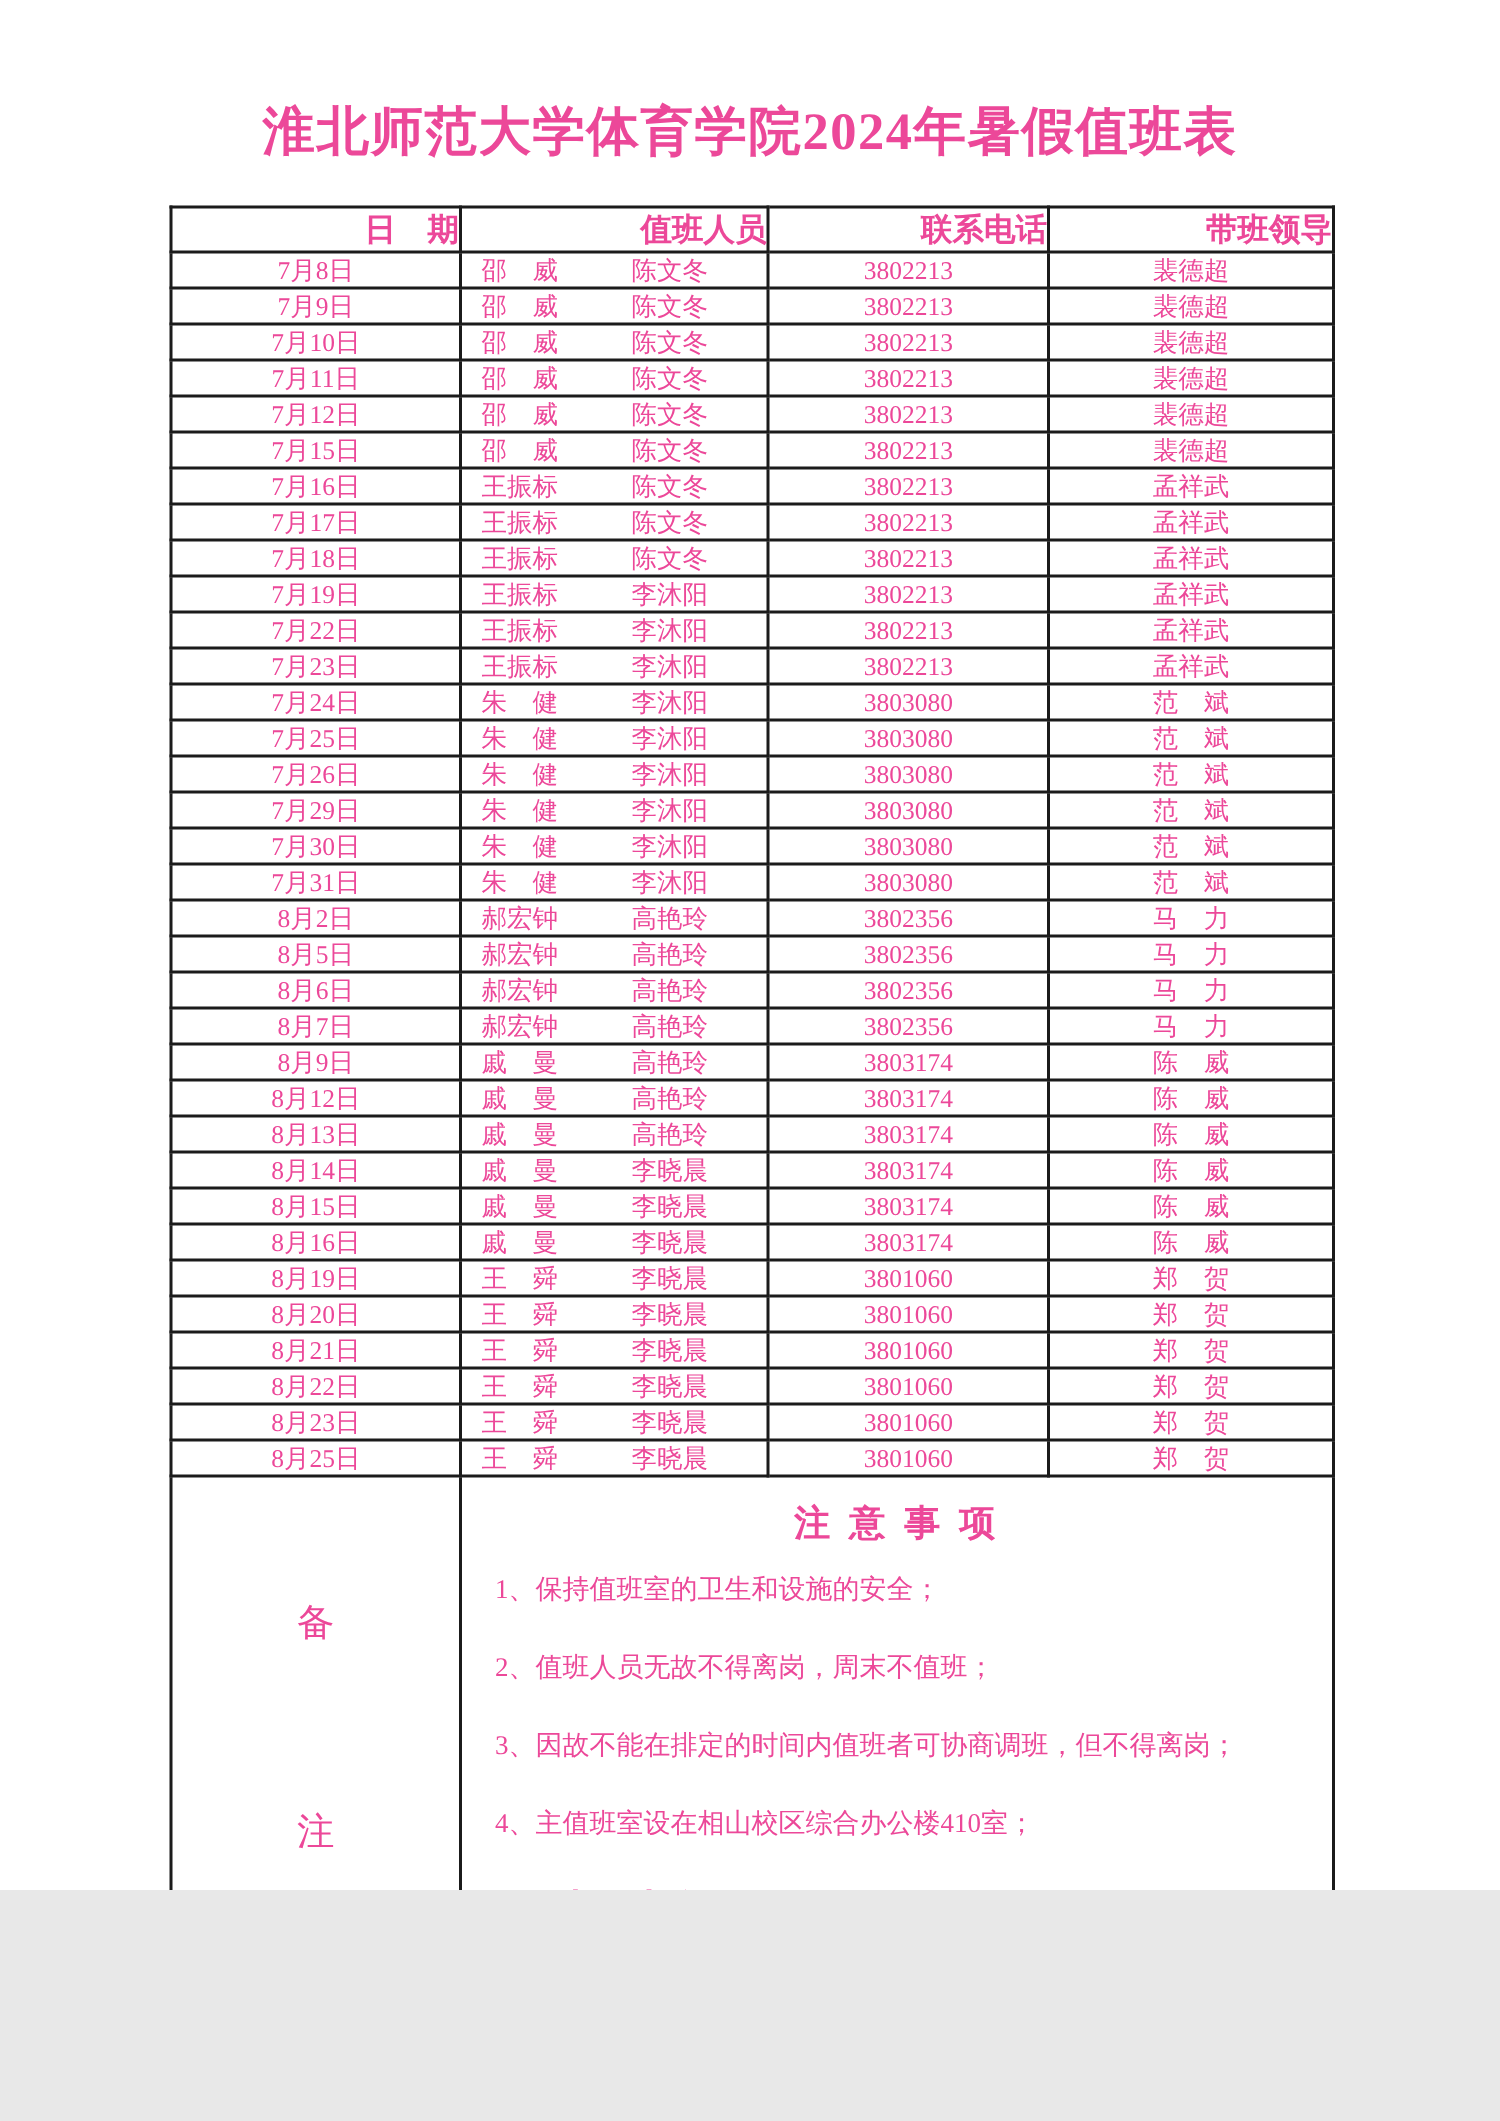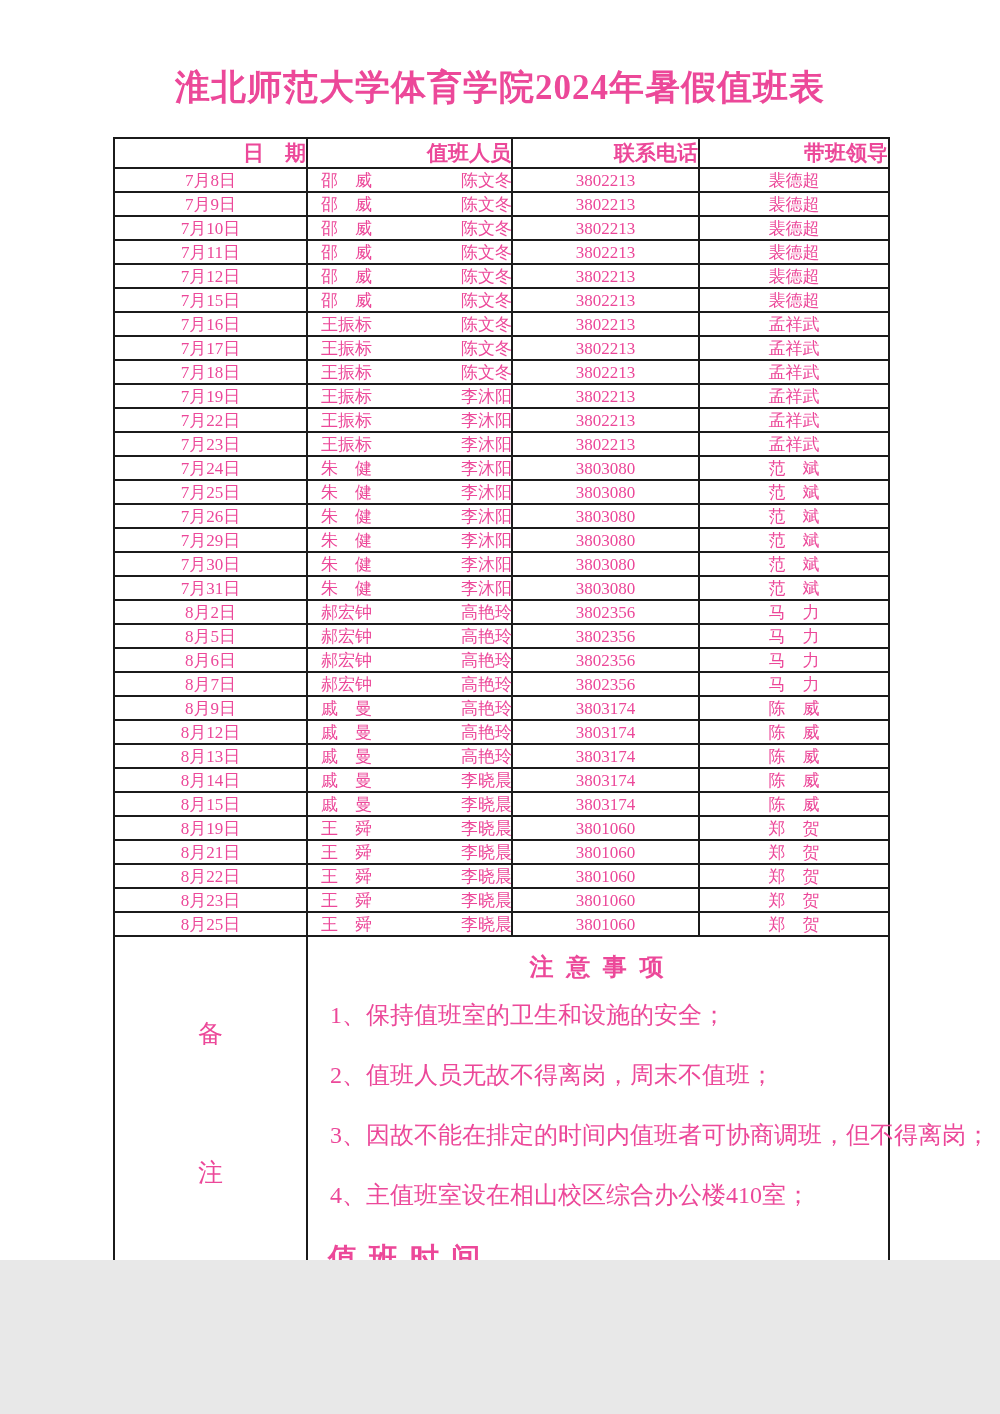--- a/index.html
+++ b/index.html
@@ -25,34 +25,34 @@
   thead th {
     height:28px; font-family:"Liberation Sans", sans-serif;
     font-weight:600; font-size:21px; text-align:right; white-space:pre;
   }
   tbody td {
     height:22px; font-size:17px; text-align:center;
     white-space:pre; line-height:1;
   }
   td.staff-cell { text-align:left; padding-left:13px; }
   td.staff-cell .n1 { display:inline-block; width:100px; white-space:pre; }
-  td.staff-cell .n2 { white-space:pre;margin-left:40px; }
+  td.staff-cell .n2 { white-space:pre; }
   td.remarks-label {
     vertical-align:top; text-align:center;
     font-family:"Liberation Sans", sans-serif; font-size:25px; font-weight:500;
   }
   td.remarks-label .lbl-top { margin-top:80px; }
   td.remarks-label .lbl-bottom { margin-top:106px; }
   td.notes-cell { vertical-align:top; padding:10px 20px 0 20px; height:325px; }
   .notes-title {
     text-align:center; font-family:"Liberation Sans", sans-serif;
     font-weight:600; font-size:24px; letter-spacing:3px;
     margin:4px 0 16px 0; white-space:pre;
   }
-  .note-item { font-size:24px; margin:0 0 28px 2px; white-space:nowrap; }
+  .note-item { font-size:18px; margin:0 0 28px 2px; white-space:nowrap; }
   .duty-time-title {
     font-family:"Liberation Sans", sans-serif;
     font-weight:600; font-size:29px; letter-spacing:2px;
     margin:2px 40px 0 0; white-space:pre;
   }
   .duty-times { text-align:center; font-size:19px; margin:10px 40px 0 0; white-space:pre; }
   .duty-times .t-pm { margin-left:58px; }
 </style>
 </head>
 <body>
@@ -233,21 +233,33 @@
           <td>3803174</td>
           <td>陈　威</td>
         </tr>
         <tr>
           <td>8月15日</td>
           <td class="staff-cell"><span class="n1">戚　曼</span><span class="n2">李晓晨</span></td>
           <td>3803174</td>
           <td>陈　威</td>
         </tr>
         <tr>
+          <td>8月16日</td>
+          <td class="staff-cell"><span class="n1">戚　曼</span><span class="n2">李晓晨</span></td>
+          <td>3803174</td>
+          <td>陈　威</td>
+        </tr>
+        <tr>
           <td>8月19日</td>
+          <td class="staff-cell"><span class="n1">王　舜</span><span class="n2">李晓晨</span></td>
+          <td>3801060</td>
+          <td>郑　贺</td>
+        </tr>
+        <tr>
+          <td>8月20日</td>
           <td class="staff-cell"><span class="n1">王　舜</span><span class="n2">李晓晨</span></td>
           <td>3801060</td>
           <td>郑　贺</td>
         </tr>
         <tr>
           <td>8月21日</td>
           <td class="staff-cell"><span class="n1">王　舜</span><span class="n2">李晓晨</span></td>
           <td>3801060</td>
           <td>郑　贺</td>
         </tr>

